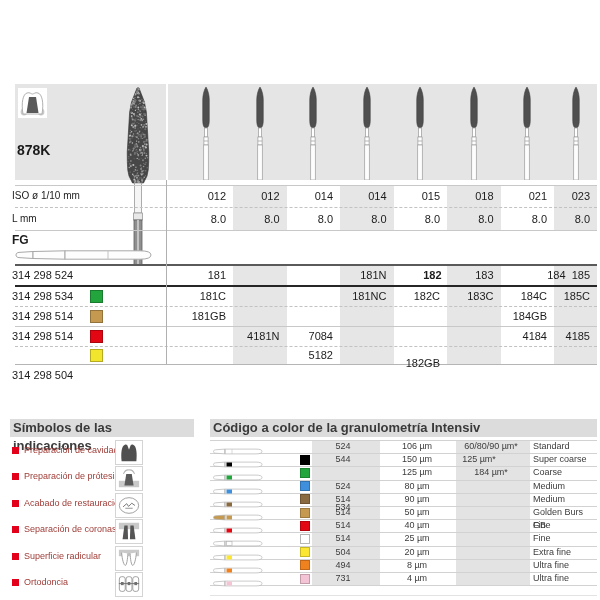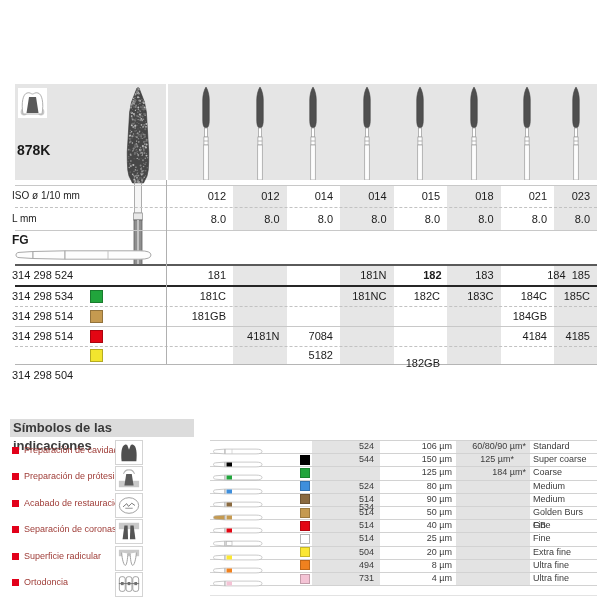--- a/index.html
+++ b/index.html
@@ -19,21 +19,21 @@
   .ordcode{position:absolute;left:12px;font-size:11px;color:#1c1c1c;}
   .sq{position:absolute;width:13px;height:13px;}
   .titlebar{position:absolute;height:18px;background:#dcdcdc;font-size:13px;font-weight:bold;
             color:#3a3a3a;line-height:18px;padding-left:3px;box-sizing:border-box;top:419px;}
   .symlabel{position:absolute;font-size:9px;}
   .symbullet{position:absolute;width:7px;height:7px;}
   .iconbox{position:absolute;left:115px;width:28px;height:25px;background:#fff;border:1px solid #d4d4d4;box-sizing:border-box;}
   .granstripe{position:absolute;background:#e3e3e3;}
   .granline{position:absolute;height:1px;background:#d2d2d2;}
   .grantxt{position:absolute;font-size:9px;color:#3c3c3c;}
-  .right{text-align:right;}
+  .right{text-align:center;}
   .gransq{position:absolute;width:10px;height:10px;}
 </style>
 </head>
 <body>
 
 <div id="page">
   <div class="band"></div>
 
   <div class="tooth-box">
     <svg width="29" height="30" viewBox="0 0 29 30">
@@ -541,20 +541,21 @@
           <rect x="3.5" y="4" width="6.4" height="16" rx="2.5" fill="#fff" stroke="#9a9a9a"></rect>
           <rect x="10.8" y="4" width="6.4" height="16" rx="2.5" fill="#fff" stroke="#9a9a9a"></rect>
           <rect x="18.1" y="4" width="6.4" height="16" rx="2.5" fill="#fff" stroke="#9a9a9a"></rect>
           <line x1="3" y1="11.5" x2="25" y2="11.5" stroke="#6f6f6f" stroke-width="1"></line>
           <rect x="5.2" y="9.8" width="3" height="3.4" fill="#6f6f6f"></rect>
           <rect x="12.5" y="9.8" width="3" height="3.4" fill="#6f6f6f"></rect>
           <rect x="19.8" y="9.8" width="3" height="3.4" fill="#6f6f6f"></rect>
         </svg></div>
     </div>
 
+  <div class="titlebar" style="left:210px;width:387px;">Código a color de la granulometría Intensiv</div>
   <div id="gran-table">
       <div class="granstripe" style="left: 312px; top: 440px; width: 68px; height: 145.2px;"></div>
       <div class="granstripe" style="left: 456px; top: 440px; width: 74px; height: 145.2px;"></div>
       <div class="granline" style="left: 210px; top: 440px; width: 387px;"></div>
       <div class="granline" style="left: 210px; top: 453.2px; width: 387px;"></div>
       <div class="granline" style="left: 210px; top: 466.4px; width: 387px;"></div>
       <div class="granline" style="left: 210px; top: 479.6px; width: 387px;"></div>
       <div class="granline" style="left: 210px; top: 492.8px; width: 387px;"></div>
       <div class="granline" style="left: 210px; top: 506px; width: 387px;"></div>
       <div class="granline" style="left: 210px; top: 519.2px; width: 387px;"></div>

